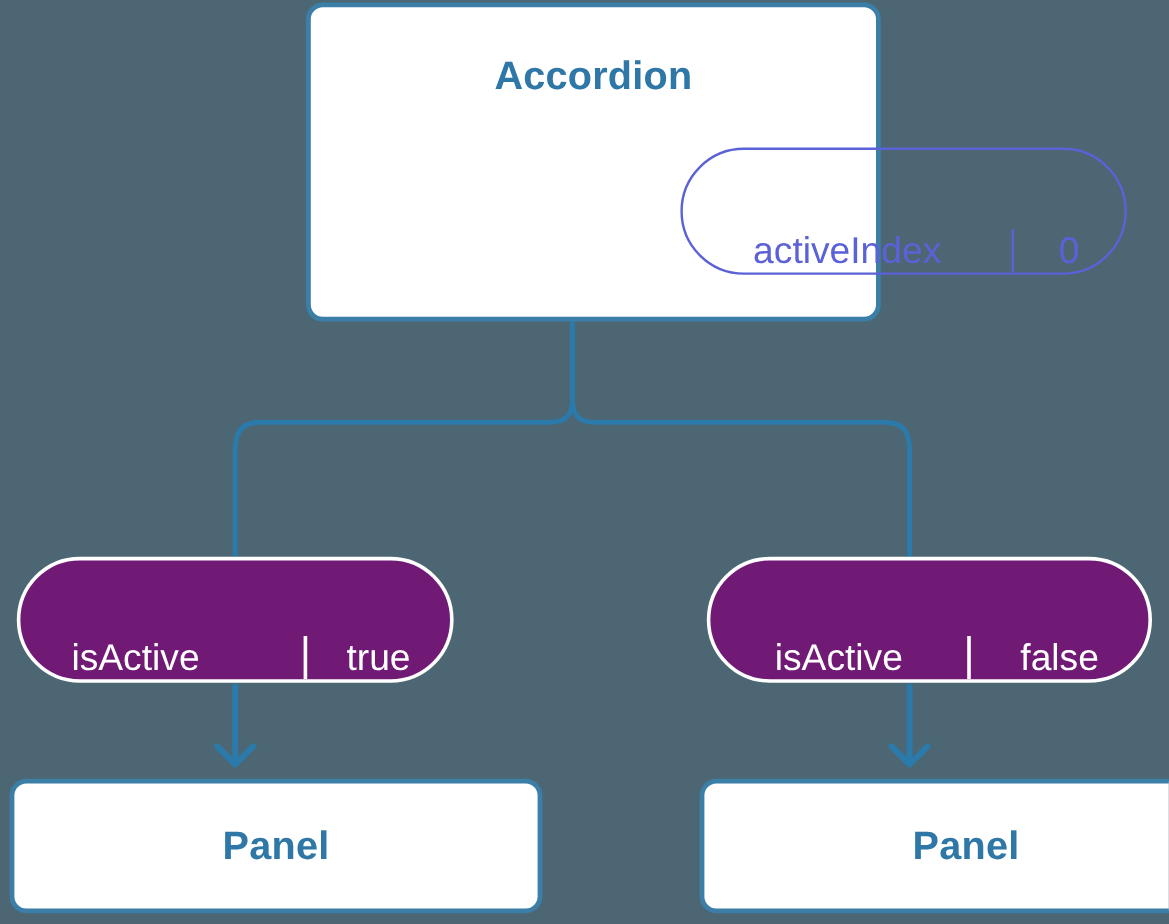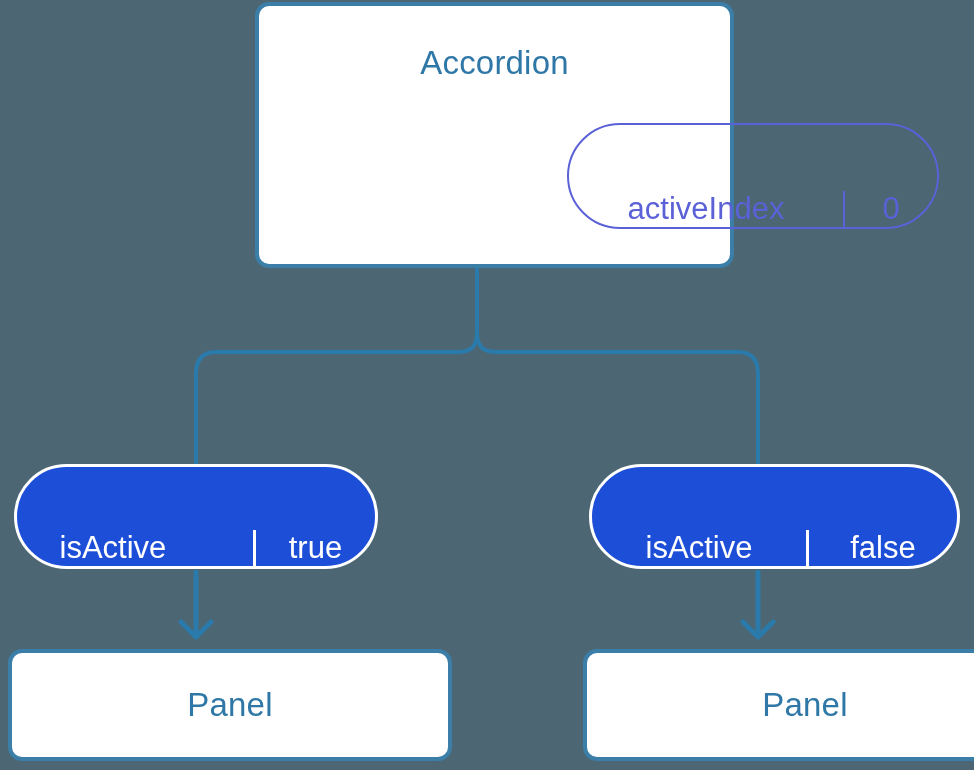--- a/index.html
+++ b/index.html
@@ -36,21 +36,21 @@
     border: 4px solid #3b7ea8;
     border-radius: 14px;
     box-sizing: border-box;
     display: flex;
     flex-direction: column;
     align-items: center;
   }
   .card-title {
     color: #2e77a6;
     font-size: 33px;
-    font-weight: 400;
+    font-weight: 700;
     letter-spacing: 0.2px;
     white-space: nowrap;
   }
 
   #accordion-card {
     left: 255px;
     top: 2px;
     width: 479px;
     height: 266px;
     justify-content: flex-start;
@@ -94,21 +94,21 @@
   }
   .pill--outline .pill-key { color: #5b61d6; }
   .pill--outline .pill-val {
     color: #5b61d6;
     border-left: 2px solid #5b61d6;
   }
 
   
   .pill--solid {
     border: 3px solid #ffffff;
-    background: #1d4ed8;
+    background: #701a75;
   }
   .pill--solid .pill-key { color: #ffffff; }
   .pill--solid .pill-val {
     color: #ffffff;
     border-left: 3px solid #ffffff;
   }
 
   #pill-active-index {
     left: 308px;
     top: 117px;

